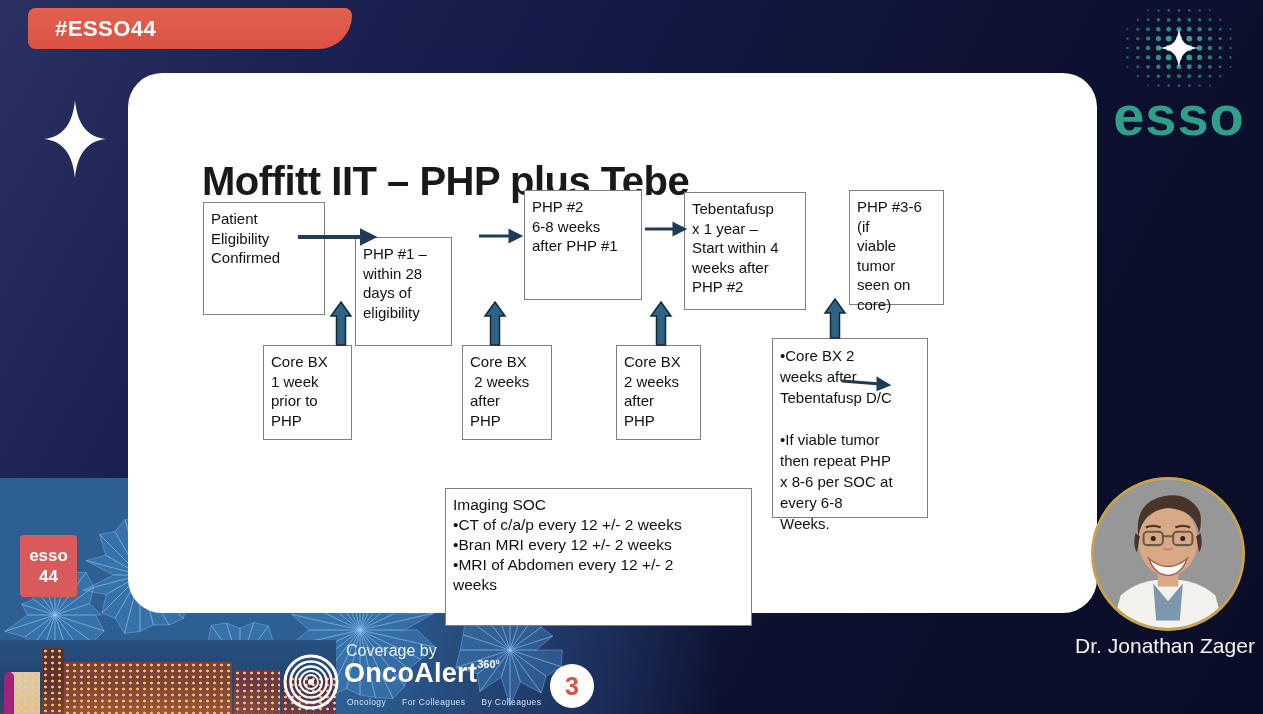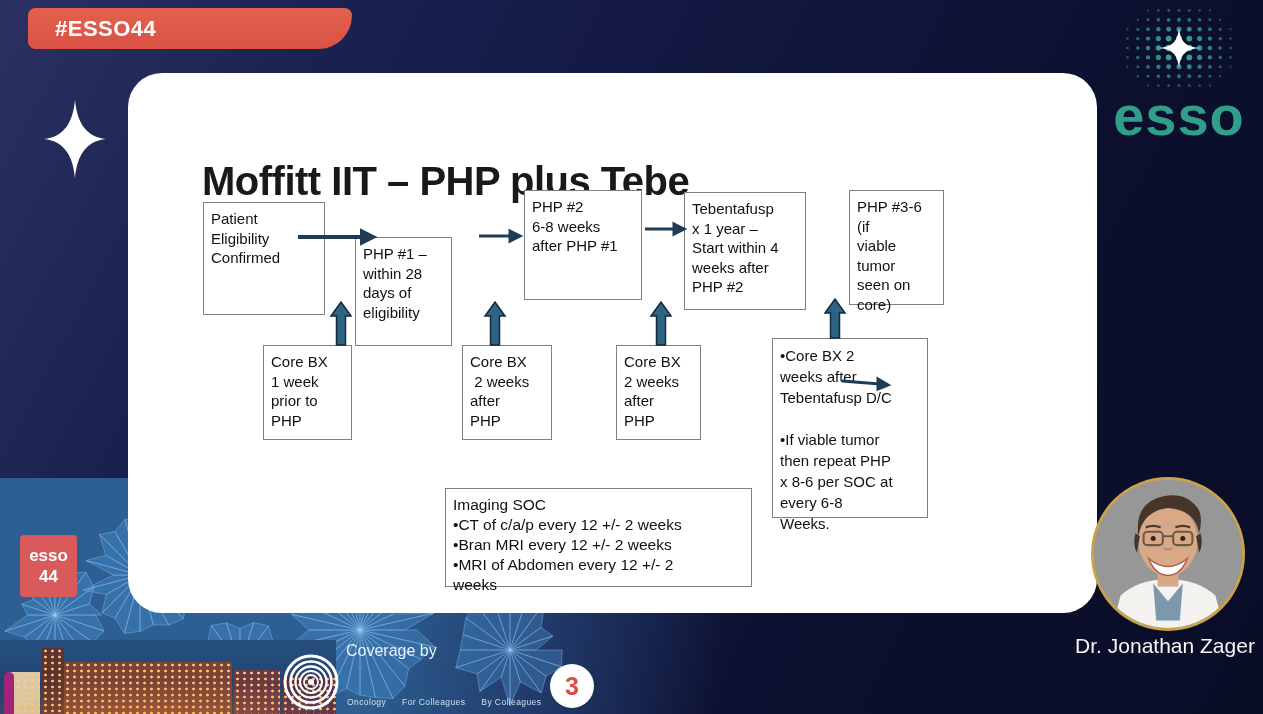--- a/index.html
+++ b/index.html
@@ -250,21 +250,21 @@
     <div class="fb big" style="left:644px;top:265px;width:156px;height:180px;">•Core BX 2
 weeks after
 Tebentafusp D/C
 
 •If viable tumor
 then repeat PHP
 x 8-6 per SOC at
 every 6-8
 Weeks.</div>
 
-    <div class="fb imaging" style="left:317px;top:415px;width:307px;height:99px;">Imaging SOC
+    <div class="fb imaging" style="left:317px;top:415px;width:307px;height:138px;">Imaging SOC
 •CT of c/a/p every 12 +/- 2 weeks
 •Bran MRI every 12 +/- 2 weeks
 •MRI of Abdomen every 12 +/- 2
 weeks</div>
 
     <svg class="arrows" width="969" height="540">
       <g stroke="#1e3c55" stroke-width="4" fill="#1e3c55">
         <line x1="170" y1="164" x2="236" y2="164"></line>
         <polygon points="234,158.5 245,164 234,169.5"></polygon>
       </g>
@@ -387,20 +387,21 @@
     <g fill="none" stroke="#ffffff">
       <circle cx="29" cy="31" r="26" stroke-width="3"></circle>
       <circle cx="29" cy="31" r="20.5" stroke-width="2.6"></circle>
       <circle cx="29" cy="31" r="15.5" stroke-width="2.3"></circle>
       <circle cx="29" cy="31" r="11" stroke-width="2"></circle>
       <circle cx="29" cy="31" r="7" stroke-width="1.8"></circle>
       <circle cx="29" cy="31" r="3" fill="#ffffff" stroke="none"></circle>
     </g>
   </svg>
   <div class="cov-prefix">Coverage by</div>
+  <div class="cov-brand"><span>OncoAlert</span><span class="cov-sup">360°</span></div>
   <div class="cov-tagline">
     <span>Oncology</span>
     <span>For Colleagues</span>
     <span>By Colleagues</span>
   </div>
 
   <div class="speaker-photo">
     <svg width="148" height="148" viewBox="0 0 100 100">
       <rect width="100" height="100" fill="#979797"></rect>
       <path d="M12 100 L18 78 Q30 67 50 67 Q70 67 82 78 L88 100 Z" fill="#f3f2ef"></path>

